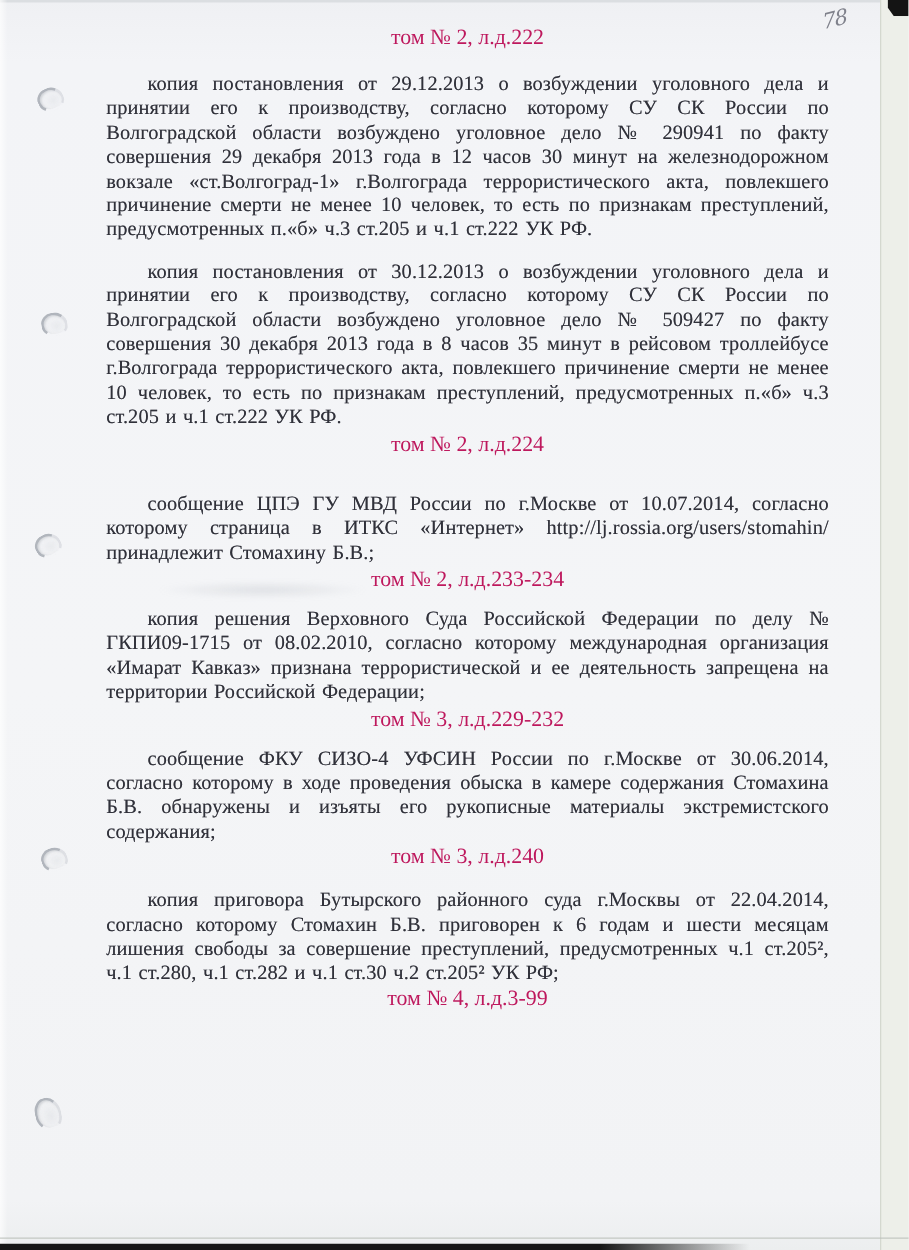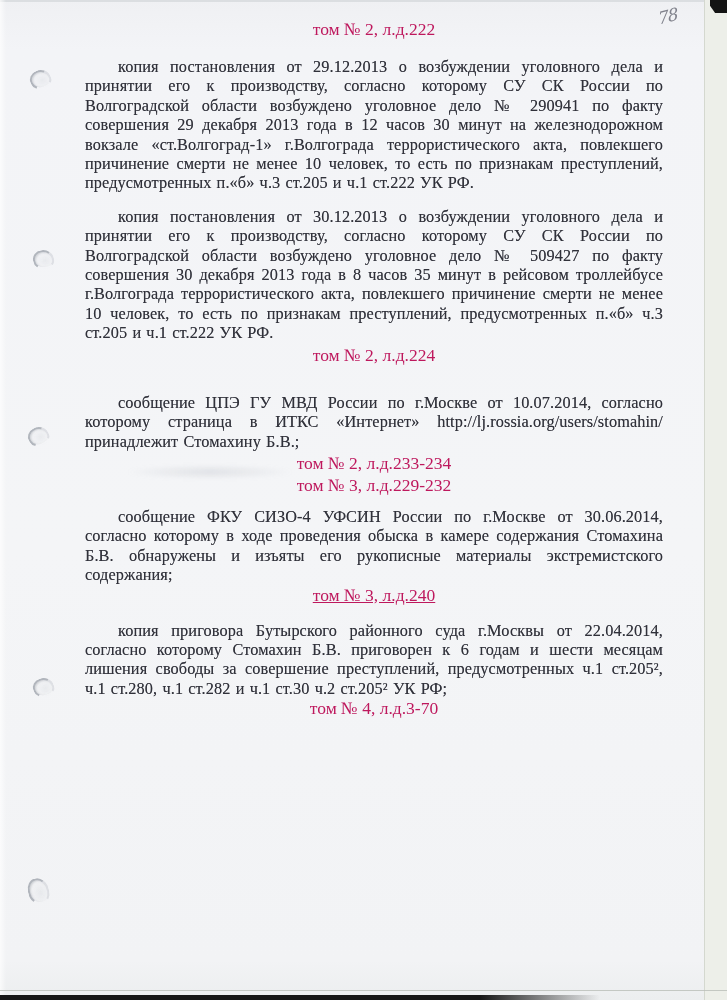--- a/index.html
+++ b/index.html
@@ -119,18 +119,19 @@
 <div class="handwritten">78</div>
 
 <div class="content">
 
   <div class="ref" style="margin-top:19px;">том № 2, л.д.222</div>
   <p class="para" style="margin-top:18px;">копия постановления от 29.12.2013 о возбуждении уголовного дела и принятии его к производству, согласно которому СУ СК России по Волгоградской области возбуждено уголовное дело № 290941 по факту совершения 29 декабря 2013 года в 12 часов 30 минут на железнодорожном вокзале «ст.Волгоград-1» г.Волгограда террористического акта, повлекшего причинение смерти не менее 10 человек, то есть по признакам преступлений, предусмотренных п.«б» ч.3 ст.205 и ч.1 ст.222 УК РФ.</p>
   <p class="para" style="margin-top:14px;">копия постановления от 30.12.2013 о возбуждении уголовного дела и принятии его к производству, согласно которому СУ СК России по Волгоградской области возбуждено уголовное дело № 509427 по факту совершения 30 декабря 2013 года в 8 часов 35 минут в рейсовом троллейбусе г.Волгограда террористического акта, повлекшего причинение смерти не менее 10 человек, то есть по признакам преступлений, предусмотренных п.«б» ч.3 ст.205 и ч.1 ст.222 УК РФ.</p>
   <div class="ref" style="margin-top:2px;">том № 2, л.д.224</div>
   <p class="para" style="margin-top:28px;">сообщение ЦПЭ ГУ МВД России по г.Москве от 10.07.2014, согласно которому страница в ИТКС «Интернет» http://lj.rossia.org/users/stomahin/ принадлежит Стомахину Б.В.;</p>
   <div class="ref" style="margin-top:2px;">том № 2, л.д.233-234</div>
+  <p class="para" style="margin-top:12px;">копия решения Верховного Суда Российской Федерации по делу № ГКПИ09-1715 от 08.02.2010, согласно которому международная организация «Имарат Кавказ» признана террористической и ее деятельность запрещена на территории Российской Федерации;</p>
   <div class="ref" style="margin-top:2px;">том № 3, л.д.229-232</div>
   <p class="para" style="margin-top:12px;">сообщение ФКУ СИЗО-4 УФСИН России по г.Москве от 30.06.2014, согласно которому в ходе проведения обыска в камере содержания Стомахина Б.В. обнаружены и изъяты его рукописные материалы экстремистского содержания;</p>
-  <div class="ref" style="margin-top:0;text-decoration:underline;">том № 3, л.д.240</div>
+  <div class="ref" style="margin-top:0;">том № 3, л.д.240</div>
   <p class="para" style="margin-top:16px;">копия приговора Бутырского районного суда г.Москвы от 22.04.2014, согласно которому Стомахин Б.В. приговорен к 6 годам и шести месяцам лишения свободы за совершение преступлений, предусмотренных ч.1 ст.205², ч.1 ст.280, ч.1 ст.282 и ч.1 ст.30 ч.2 ст.205² УК РФ;</p>
-  <div class="ref" style="margin-top:0;">том № 4, л.д.3-70</div>
+  <div class="ref" style="margin-top:0;">том № 4, л.д.3-99</div>
 </div>
 
 </body></html>

